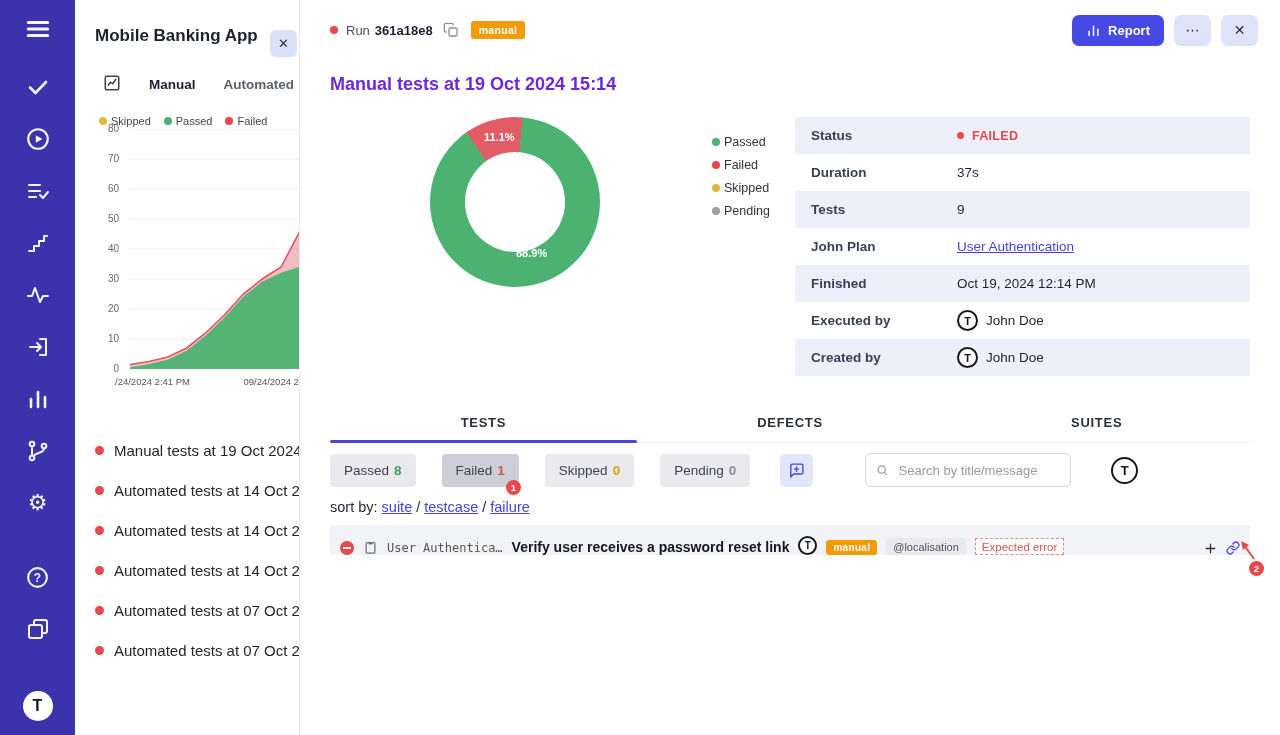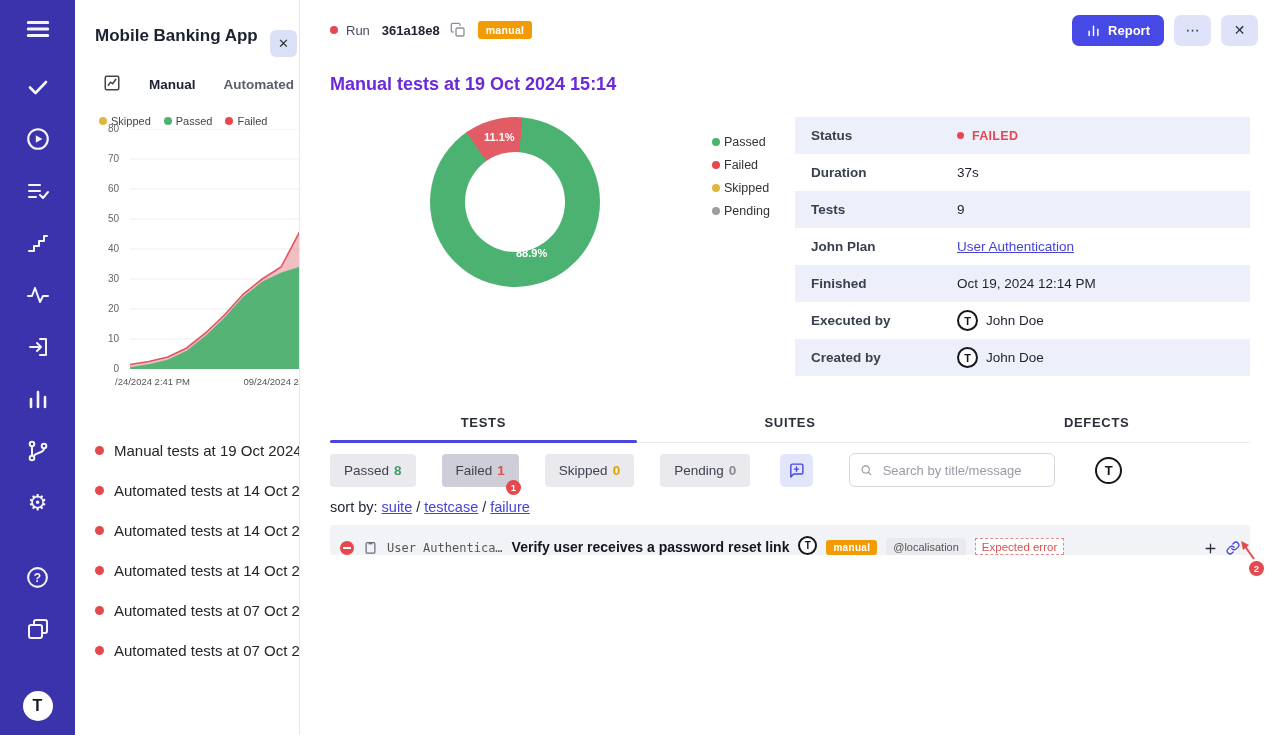--- a/index.html
+++ b/index.html
@@ -46,21 +46,21 @@
   .pp-runs{list-style:none;margin:36px 0 0;padding:0}
   .pp-runs li{display:flex;align-items:center;height:40px;padding-left:20px;font-size:15px;color:#23252b;
               white-space:nowrap;cursor:pointer}
   .run-dot{width:9px;height:9px;border-radius:50%;background:#e5484d;margin-right:10px;flex-shrink:0}
 
   
   .main{flex:1;background:#fff;position:relative;overflow:hidden}
   .run-header{display:flex;align-items:center;height:60px;padding:0 22px 0 30px}
   .rh-dot{width:8px;height:8px;border-radius:50%;background:#e5484d;margin-right:8px}
   .rh-run{font-size:13px;color:#4a4f5a}
-  .rh-id{font-weight:bold;color:#1c2030;margin-left:12px;font-size:13px}
+  .rh-id{font-weight:bold;color:#1c2030;margin-left:5px;font-size:13px}
   .rh-copy{margin-left:10px;background:none;border:none;cursor:pointer;display:flex;padding:0}
   .badge-manual{background:#f29b05;color:#fff;font-size:10.5px;font-weight:bold;padding:3px 8px;
                 border-radius:3px;margin-left:12px;letter-spacing:.3px}
   .rh-right{margin-left:auto;display:flex;gap:10px;align-items:center}
   .btn-report{display:flex;align-items:flex-start;gap:7px;background:#4649e5;color:#fff;border:none;border-radius:7px;
               padding:8px 14px;font-size:13px;font-weight:bold;cursor:pointer;font-family:inherit}
   .btn-sq{width:37px;height:31px;border:none;border-radius:7px;background:#dfe3fa;color:#2b2f3a;
           font-size:14px;cursor:pointer}
 
   .run-title{margin:14px 0 0 30px;font-size:18px;color:#6d28d9}
@@ -96,21 +96,21 @@
         color:#3f4350;cursor:pointer;font-family:inherit;white-space:nowrap}
   .fbtn.active{background:#cdced8}
   .cnt{margin-left:5px;font-weight:bold}
   .cnt-green{color:#3fa065}.cnt-red{color:#d9534f}.cnt-yellow{color:#dba400}.cnt-gray{color:#8a8a94}
   .callout{background:#e5484d;color:#fff;width:15px;height:15px;border-radius:50%;font-size:9.5px;font-weight:bold;
            display:flex;align-items:center;justify-content:center}
   .fbtn .callout{position:absolute;right:-2px;bottom:-8px}
   .icon-btn{width:33px;height:33px;border:none;border-radius:5px;background:#e2e6fb;display:flex;align-items:center;
             justify-content:center;cursor:pointer;margin-left:4px}
   .search{display:flex;align-items:center;gap:8px;border:1px solid #d6d6de;border-radius:6px;height:34px;
-          padding:0 10px;margin-left:10px;width:206px}
+          padding:0 10px;margin-left:26px;width:206px}
   .search input{border:none;outline:none;font-size:13px;width:100%;font-family:inherit;color:#333;background:transparent}
   .search input::placeholder{color:#9a9aa4}
   .filters .t-avatar{width:27px;height:27px;font-size:13px;margin-left:14px;border-width:2.5px;cursor:pointer}
 
   .sortbar{margin:12px 30px 0;font-size:14.5px;color:#1d2230}
   .sortbar .sep{margin:0 4px}
 
   .test-row{display:flex;align-items:flex-end;gap:9px;margin:10px 30px 0;background:#f2f3f6;height:30px;
             padding:0 10px;border-radius:2px;cursor:pointer}
   .tr-minus{width:14px;height:14px;border-radius:50%;background:#e5484d;position:relative;flex-shrink:0}
@@ -375,22 +375,22 @@
           <span class="info-value">
               <span class="t-avatar">T</span>
               <span>John Doe</span>
             </span>
         </div>
       </div>
     </section>
 
     <div class="tests-tabs">
       <span class="tt active">TESTS</span>
+      <span class="tt">DEFECTS</span>
       <span class="tt">SUITES</span>
-      <span class="tt">DEFECTS</span>
     </div>
 
     <div class="filters">
       <button class="fbtn">
         <span>Passed</span><span class="cnt cnt-green">8</span>
       </button>
       <button class="fbtn active">
         <span>Failed</span><span class="cnt cnt-red">1</span>
         <span class="callout">1</span>
       </button>

